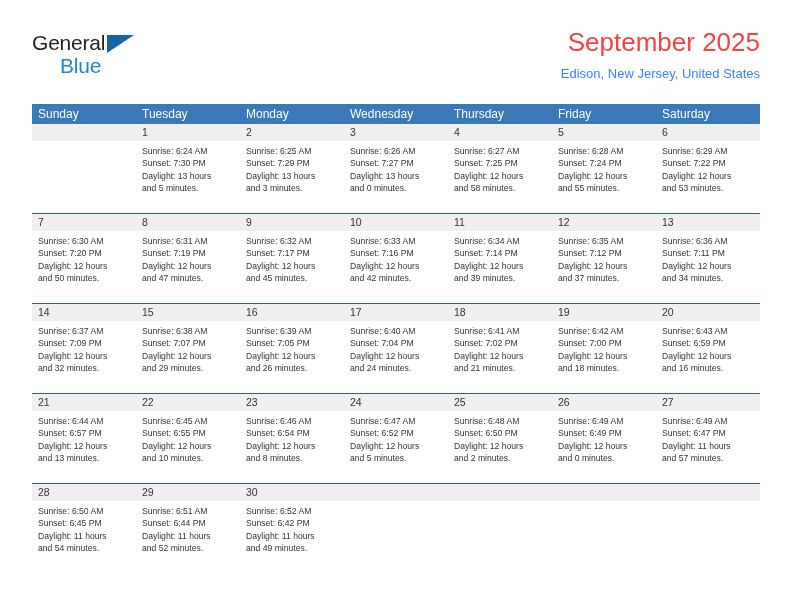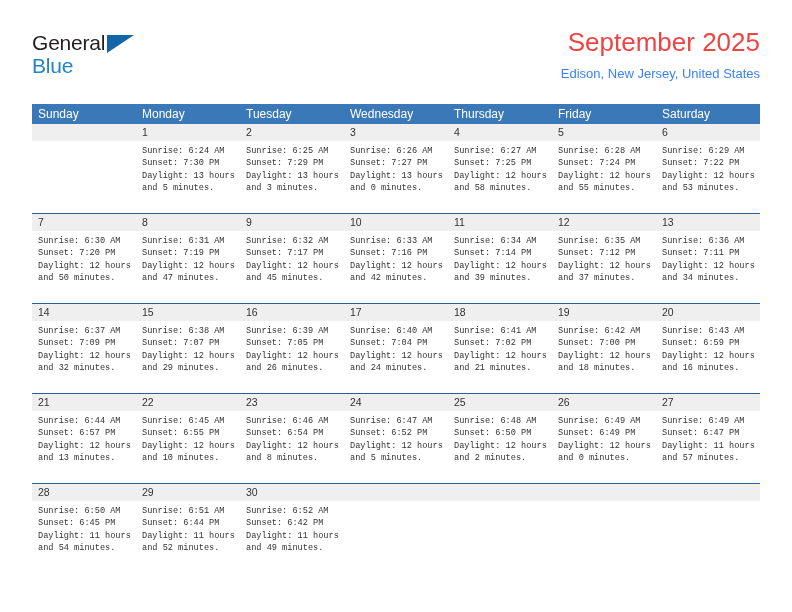--- a/index.html
+++ b/index.html
@@ -49,20 +49,21 @@
   }
   .brand-mark {
     position: absolute;
     left: 75px;
     top: 3px;
     width: 27px;
     height: 18px;
   }
   .brand-line2 {
     display: block;
+    margin-left: 28px;
     margin-top: 1px;
     font-size: 21px;
     line-height: 22px;
     color: #2484c6;
     letter-spacing: -0.2px;
   }
 
   .title-block {
     position: absolute;
     right: 0px;
@@ -124,21 +125,20 @@
     box-sizing: border-box;
     padding: 1px 0 0 6px;
     font-size: 10.5px;
     line-height: 15px;
     color: #333333;
   }
   .week-body {
     display: flex;
     background: #ffffff;
     height: 72px;
-    font-family: Liberation Mono, monospace;
   }
   .info-cell {
     width: 104px;
     box-sizing: border-box;
     padding: 4px 4px 0 6px;
     font-size: 8.6px;
     line-height: 12.3px;
     color: #333333;
   }
   .info-line {
@@ -166,22 +166,22 @@
     <div class="title-block">
       <h1 class="cal-title">September 2025</h1>
       <p class="cal-subtitle">Edison, New Jersey, United States</p>
     </div>
 
   </div>
 
   <div class="calendar">
     <div class="dow-row" id="dow-row">
         <div class="dow-cell">Sunday</div>
+        <div class="dow-cell">Tuesday</div>
         <div class="dow-cell">Monday</div>
-        <div class="dow-cell">Tuesday</div>
         <div class="dow-cell">Wednesday</div>
         <div class="dow-cell">Thursday</div>
         <div class="dow-cell">Friday</div>
         <div class="dow-cell">Saturday</div>
       </div>
     <div id="weeks-container">
         <div class="week">
           <div class="week-dates">
             <div class="date-cell"></div>
             <div class="date-cell">1</div>

